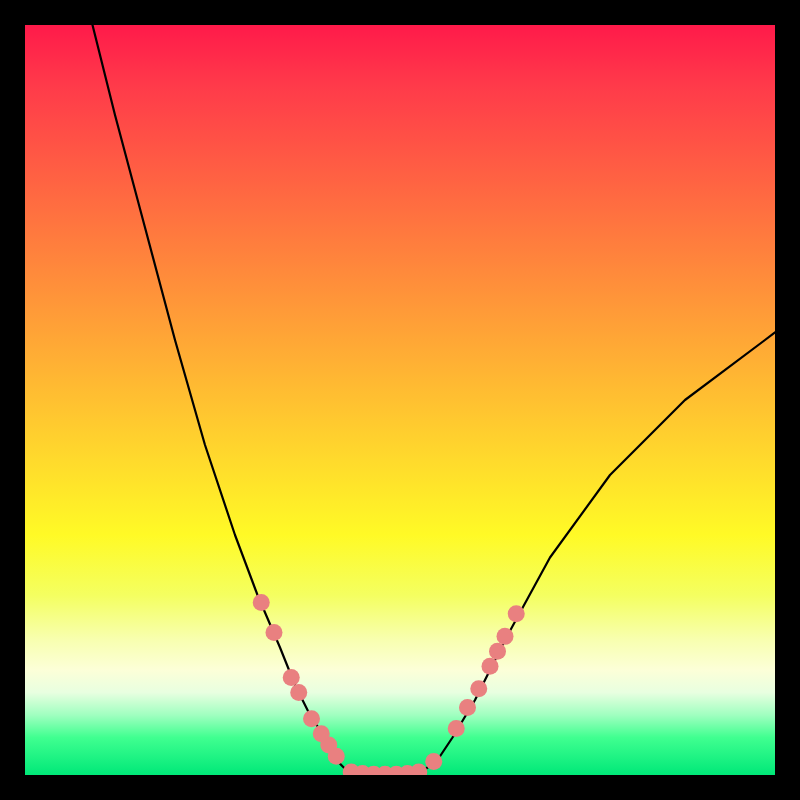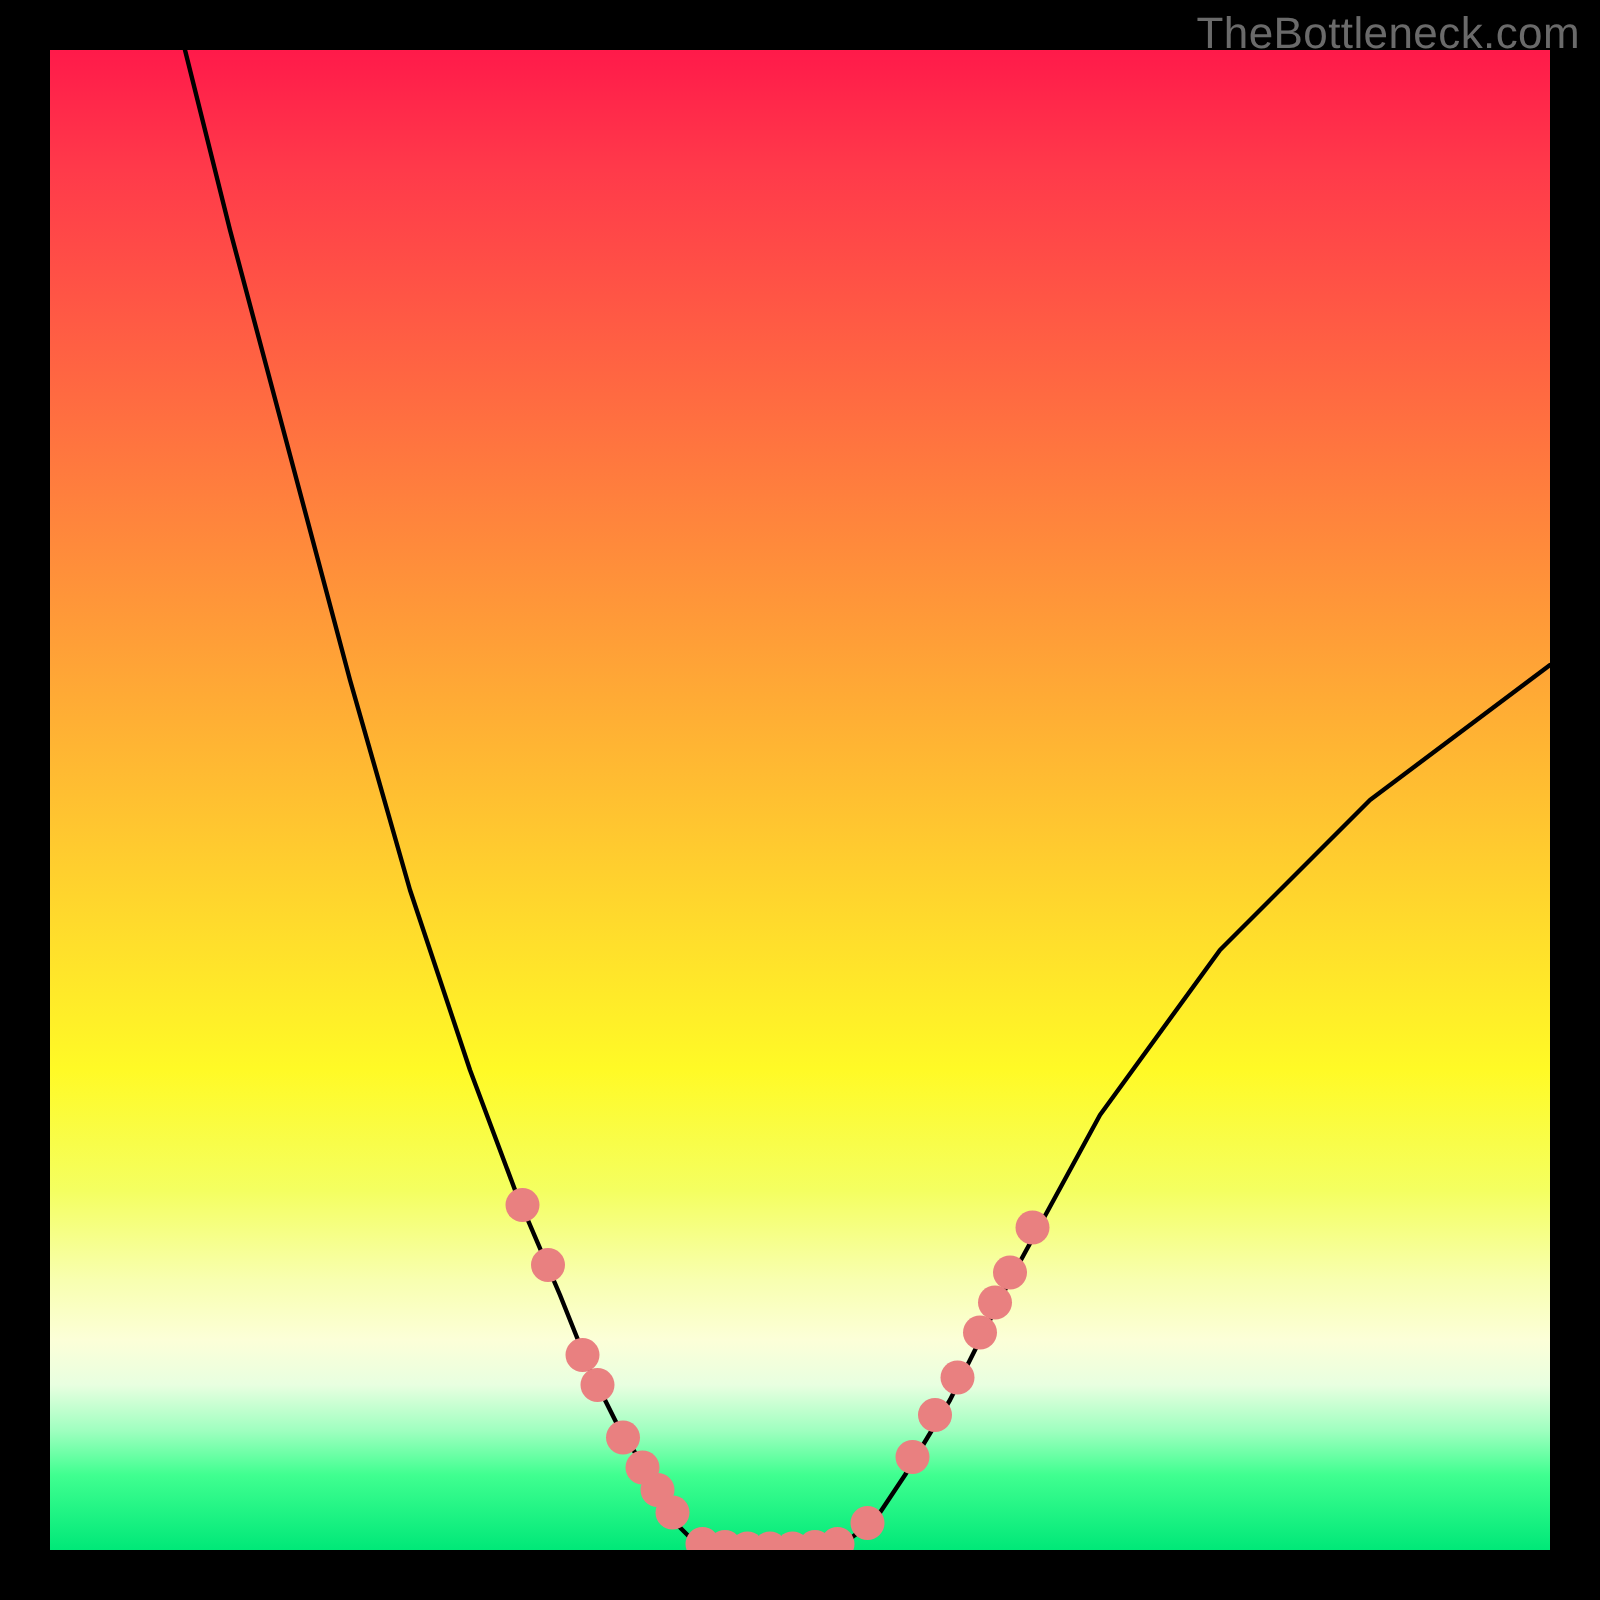--- a/index.html
+++ b/index.html
@@ -57,21 +57,20 @@
     top: 0;
     width: 750px;
     height: 750px;
     pointer-events: none;
   }
 </style>
 </head>
 <body>
 
 <div class="chart-container">
-  <div class="watermark">TheBottleneck.com</div>
   <div class="plot-area">
     <svg class="curves" viewBox="0 0 750 750" preserveAspectRatio="none">
       <g id="curve-group">
           <path d="M67.50 0.00 L90.00 90.00 L120.00 202.50 L150.00 315.00 L180.00 420.00 L210.00 510.00 L232.50 570.00 L255.00 622.50 L270.00 660.00 L285.00 690.00 L300.00 712.50 L307.50 727.50 L315.00 738.75 L322.50 746.25 L322.50 746.25 L337.50 750.00 L352.50 750.00 L367.50 750.00 L382.50 750.00 L397.50 746.25 L397.50 746.25 L412.50 735.00 L427.50 712.50 L450.00 675.00 L480.00 615.00 L525.00 532.50 L585.00 450.00 L660.00 375.00 L750.00 307.50 " fill="none" stroke="#000000" stroke-width="2.2" stroke-linejoin="round" stroke-linecap="round"></path>
         </g>
       <g id="marker-group">
           <circle cx="236.25" cy="577.50" r="8.5" fill="#e98080" stroke="#d86a6a" stroke-width="0"></circle>
           <circle cx="249.00" cy="607.50" r="8.5" fill="#e98080" stroke="#d86a6a" stroke-width="0"></circle>
           <circle cx="266.25" cy="652.50" r="8.5" fill="#e98080" stroke="#d86a6a" stroke-width="0"></circle>
           <circle cx="273.75" cy="667.50" r="8.5" fill="#e98080" stroke="#d86a6a" stroke-width="0"></circle>

